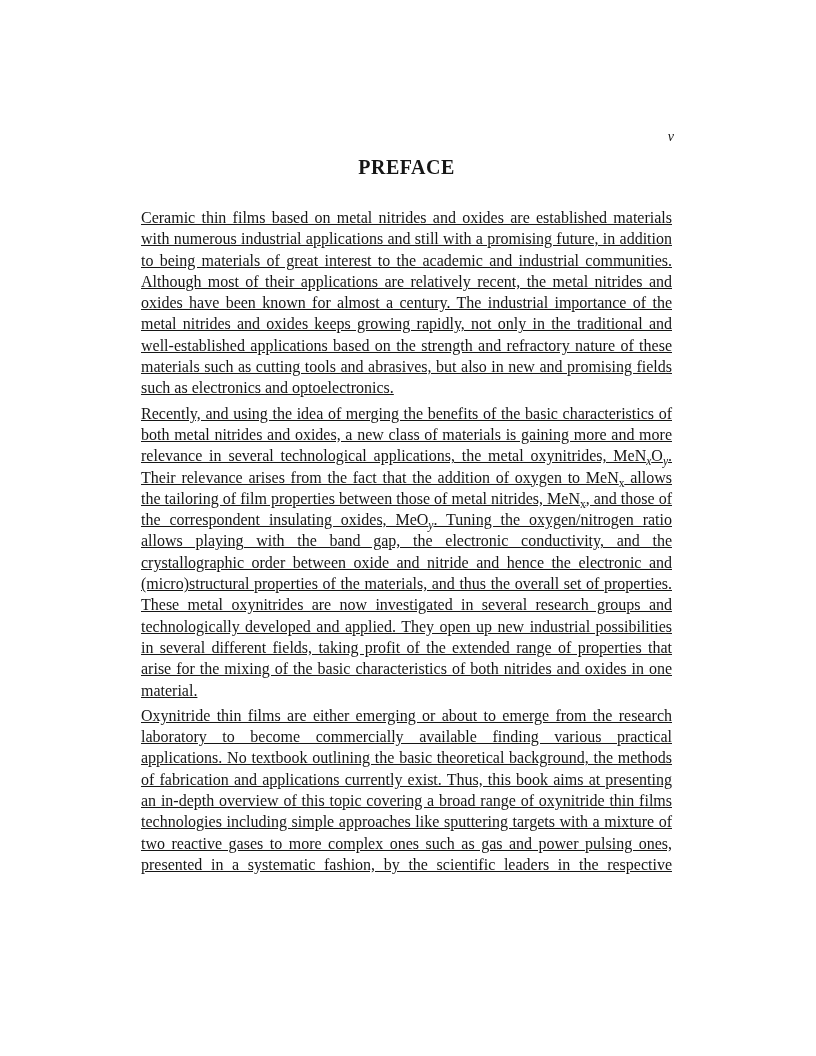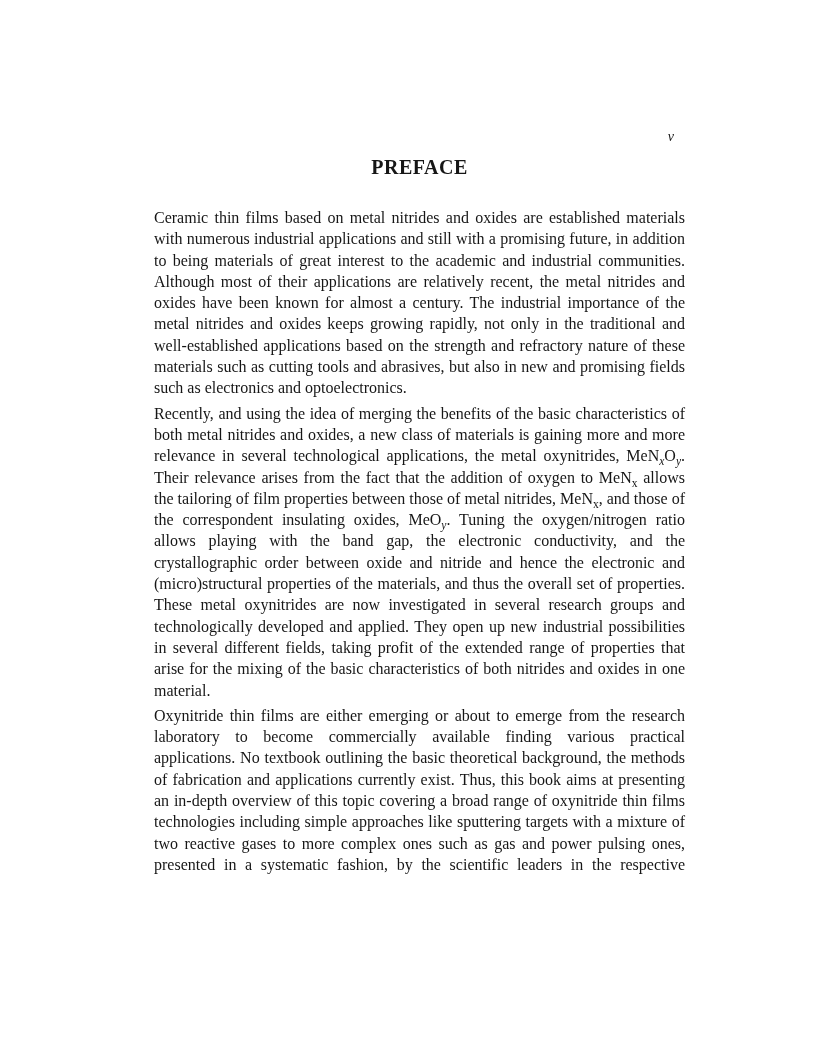--- a/index.html
+++ b/index.html
@@ -21,38 +21,39 @@
     top: 130px;
     left: 143px;
     width: 531px;
     text-align: right;
     font-style: italic;
     font-size: 14px;
     line-height: 14px;
   }
   .content {
     position: absolute;
-    left: 154px;
+    left: 141px;
     top: 0;
     width: 531px;
     padding-top: 155px;
   }
   .title {
     margin: 0;
     font-size: 20px;
     line-height: 25px;
     font-weight: 700;
     text-align: center;
     letter-spacing: 0.5px;
   }
   .body-para {
     margin: 4px 0 0 0;
     font-size: 16px;
     line-height: 21.3px;
     text-align: justify;
+    text-decoration: underline;
   }
   .body-para.first {
     margin-top: 27px;
   }
   .body-para.justify-last {
     text-align-last: justify;
   }
   .body-para sub {
     font-size: 11.5px;
     line-height: 0;

